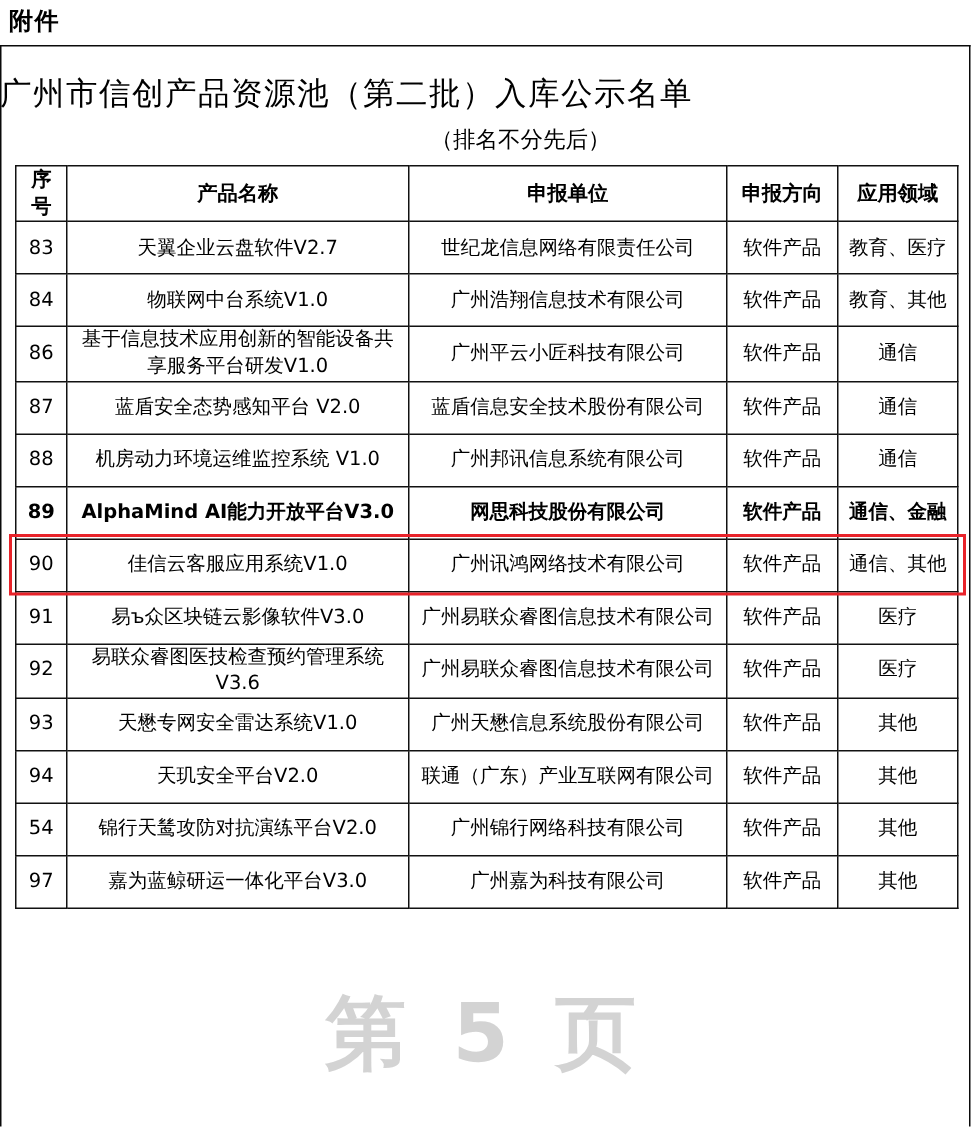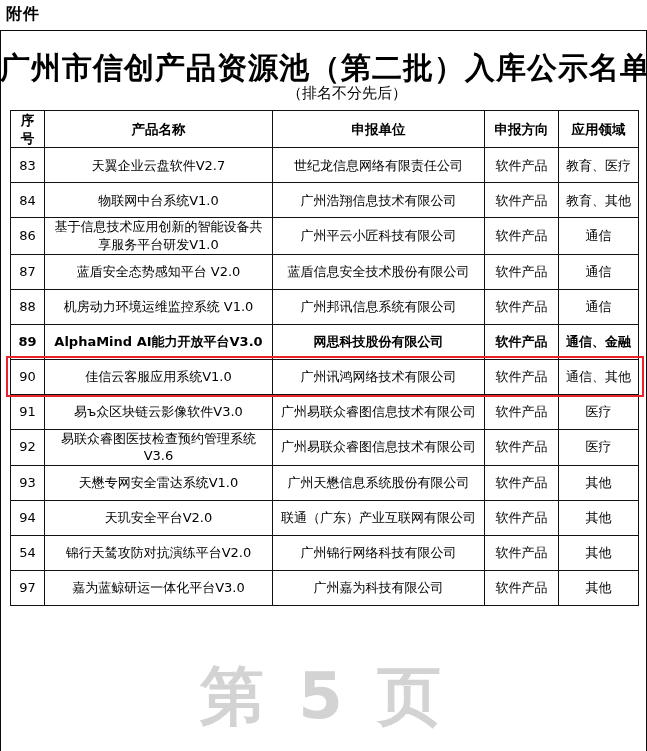--- a/index.html
+++ b/index.html
@@ -52,23 +52,23 @@
     top: 30px;
     width: 1px;
     height: 721px;
     background: #0a0a0a;
   }
   .doc-title {
     position: absolute;
     left: 0;
     right: 0;
     top: 48px;
-    text-align: right;
-    font-size: 30px;
-    font-weight: bold;
+    text-align: left;
+    font-size: 21px;
+    font-weight: normal;
     font-family: "DejaVu Sans", sans-serif;
     letter-spacing: 1px;
     white-space: nowrap;
   }
   .doc-subtitle {
     position: absolute;
     left: 0;
     right: 0;
     top: 84px;
     text-align: center;
@@ -125,21 +125,21 @@
     border: 2px solid #e8232a;
     box-sizing: border-box;
     pointer-events: none;
   }
   .watermark {
     position: absolute;
     left: 0;
     right: 0;
     top: 653px;
     text-align: center;
-    font-size: 64px;
+    font-size: 54px;
     color: rgba(140,140,140,0.38);
     font-family: "DejaVu Sans", sans-serif;
     font-weight: bold;
     letter-spacing: 6px;
     pointer-events: none;
   }
   .mono-name {
     font-family: "DejaVu Sans Mono", monospace;
     font-size: 12.5px;
   }

